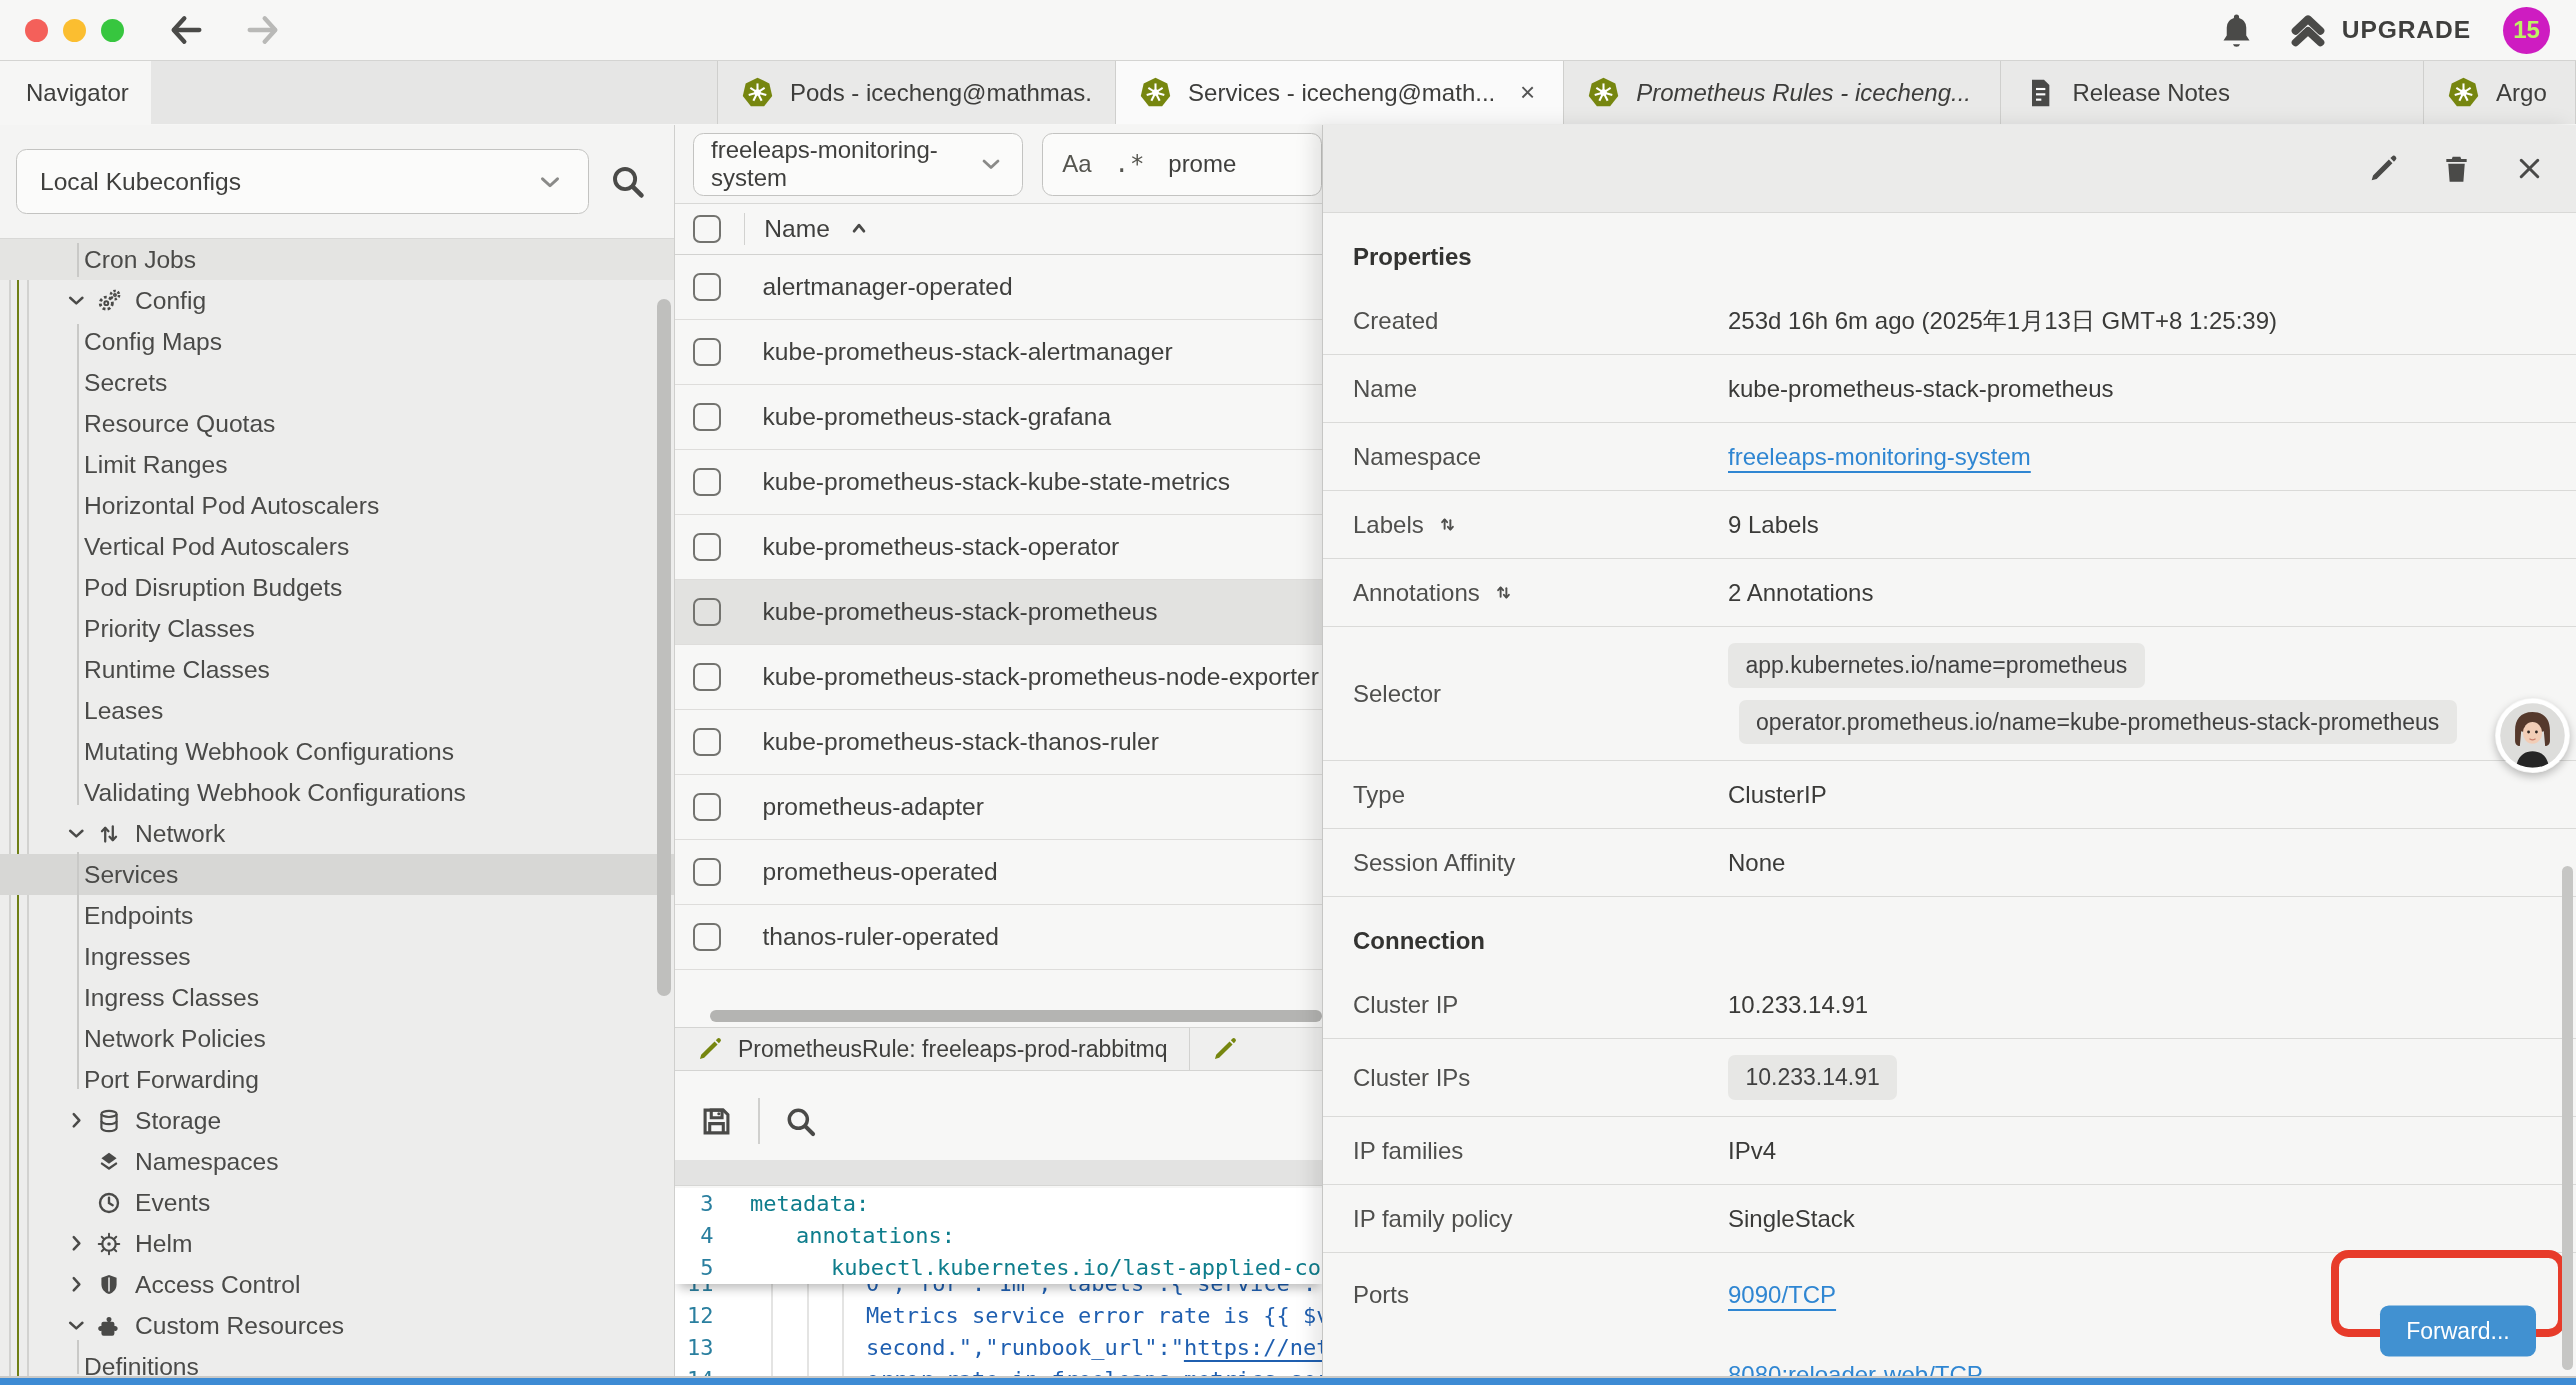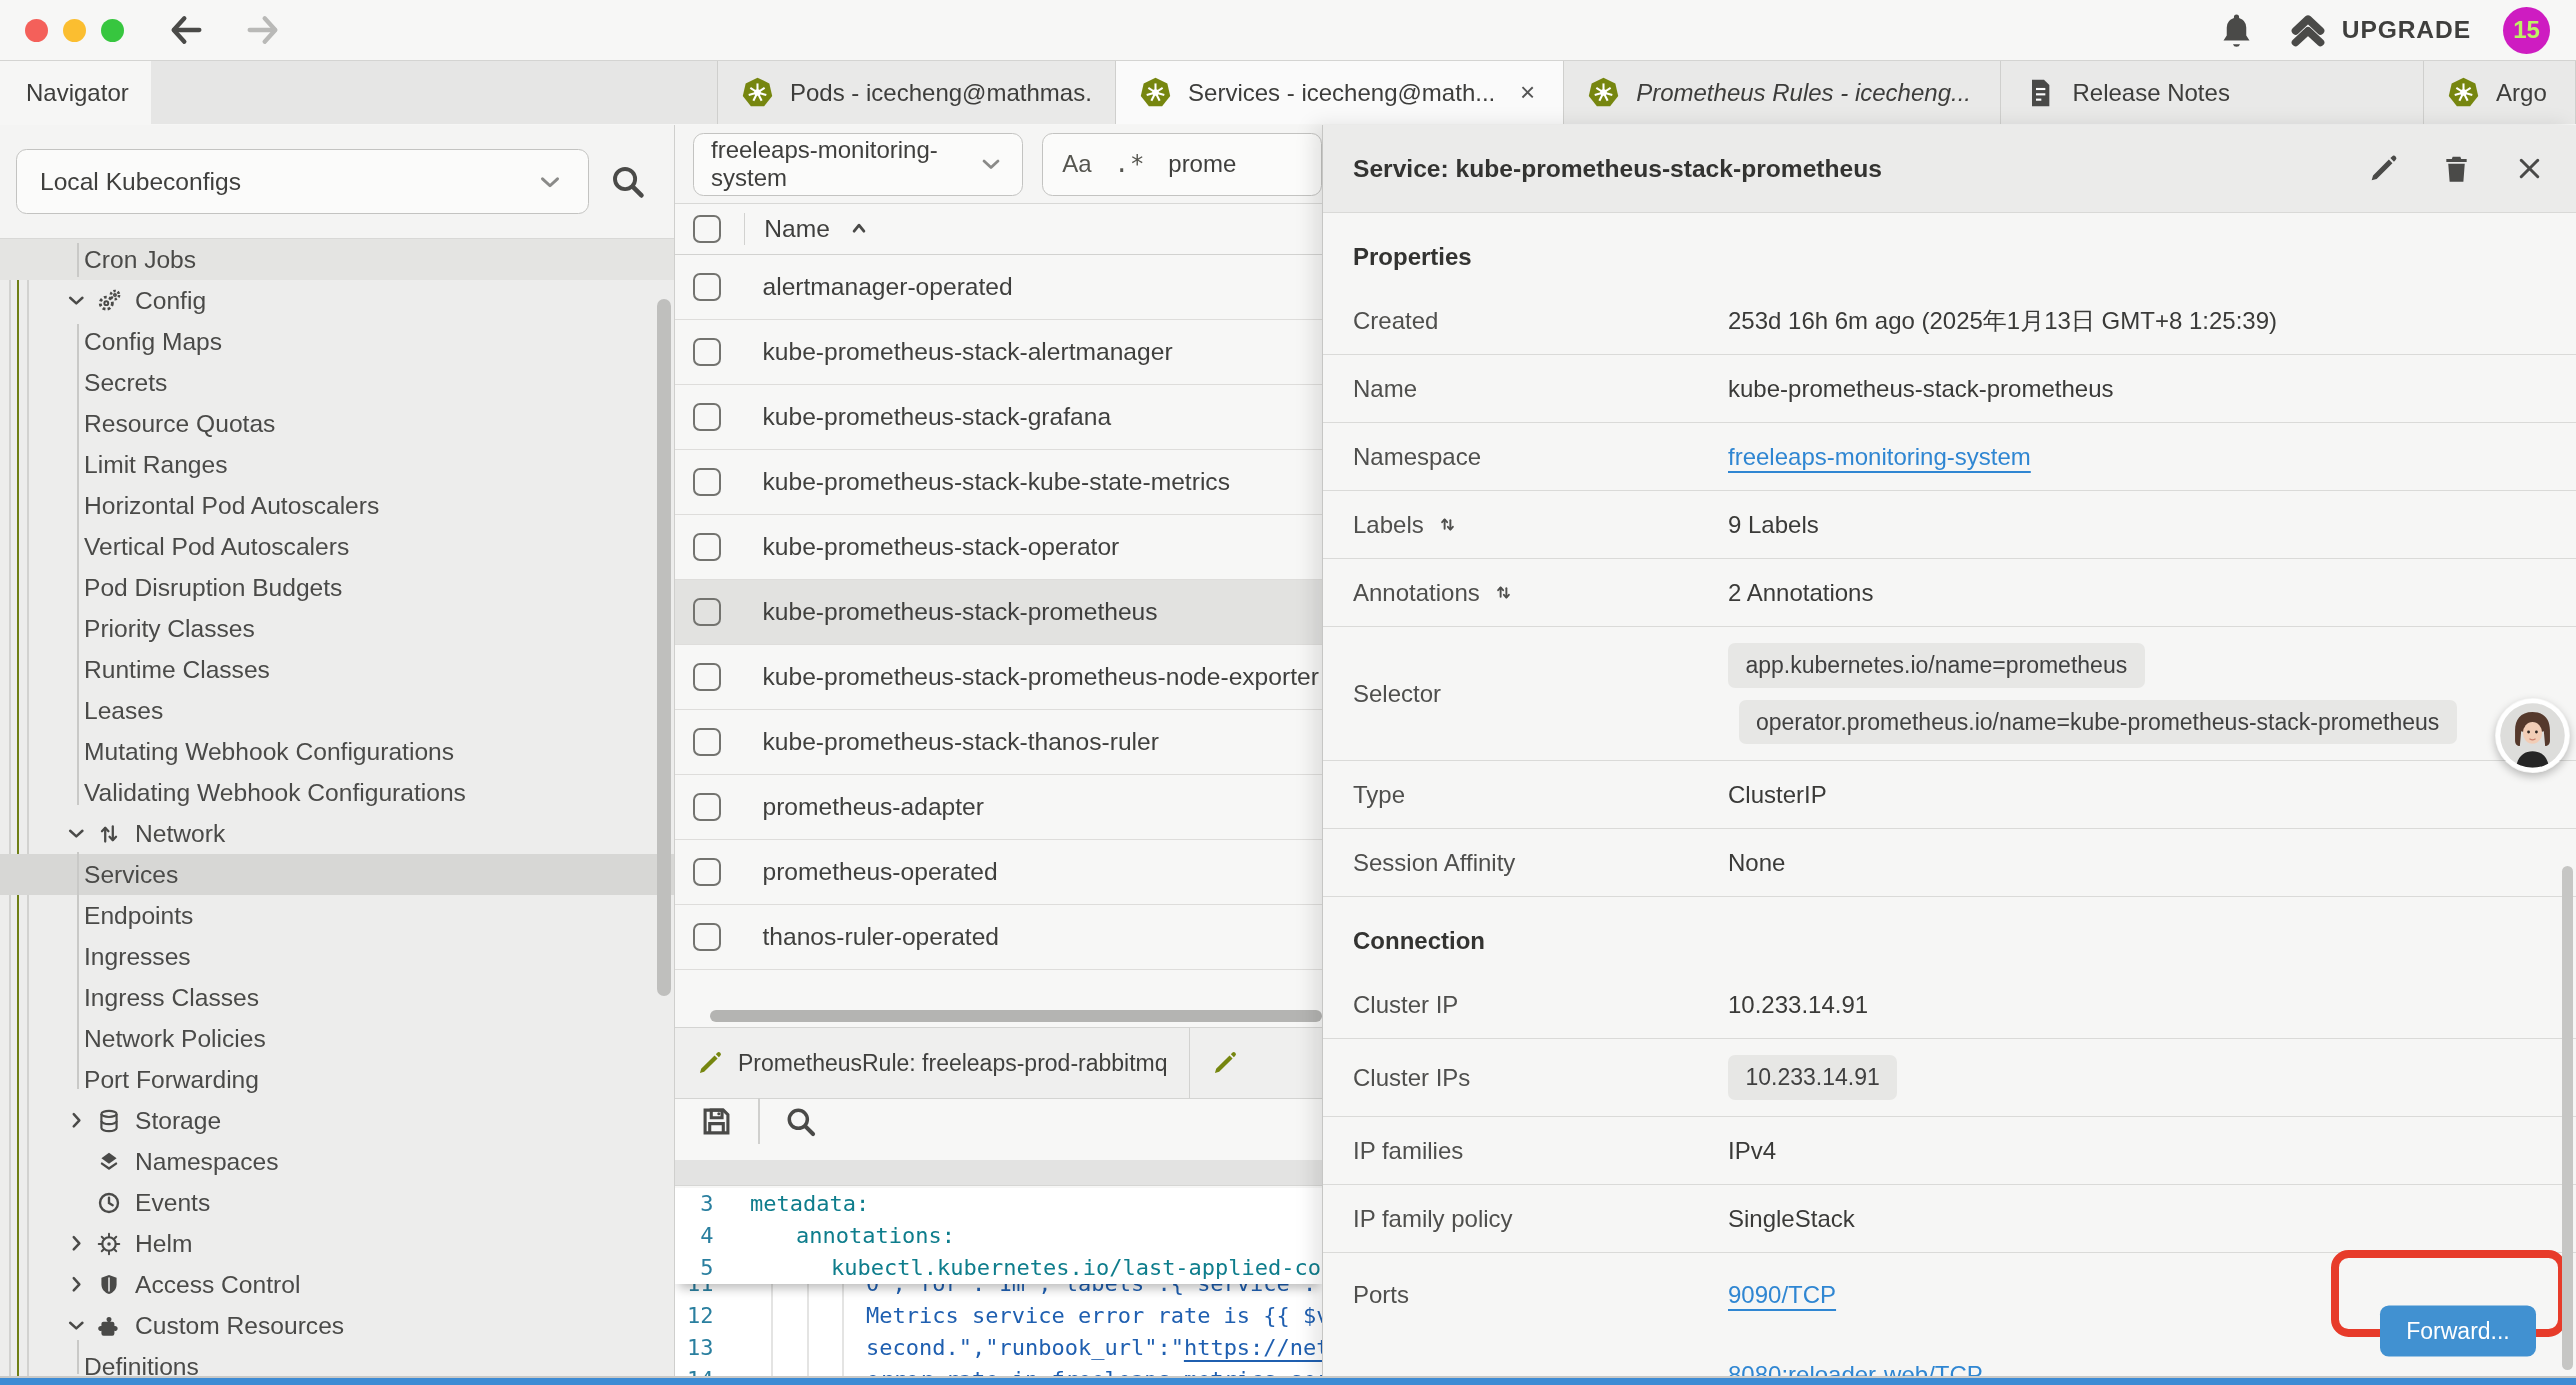--- a/index.html
+++ b/index.html
@@ -71,21 +71,21 @@
   .cbox { width:28px; height:28px; border:2.6px solid #73736f; border-radius:7px; flex:0 0 auto; }
   .thead .hsep { width:1.8px; height:32px; background:#d2d2d0; margin:0 19px 0 23px; }
   .thead .sortchev { margin-left:16px; display:flex; color:#4a4a48; }
   .trows { }
   .srow { height:65px; display:flex; align-items:center; padding-left:17.5px; border-bottom:1.8px solid #dedddb;
           font-size:24.6px; color:#3f3f3d; white-space:nowrap; overflow:hidden; }
   .srow .cbox { margin-right:42px; }
   .srow.selected { background:#e2e2e0; }
   .hscroll { position:absolute; left:0; top:882px; width:647px; height:17.5px; }
   .hscroll .thumb { position:absolute; left:35px; top:2.6px; height:12.3px; width:612px; background:#b4b4b2; border-radius:6.1px; }
-  .btabs { position:absolute; left:0; top:902px; width:647px; height:72px; background:#eaeae9; border-top:1.8px solid #d4d4d2;
+  .btabs { position:absolute; left:0; top:902px; width:647px; height:44px; background:#eaeae9; border-top:1.8px solid #d4d4d2;
            border-bottom:1.8px solid #d4d4d2; display:flex; }
   .btab { height:100%; display:flex; align-items:center; gap:14px; padding:0 21px; background:#efefee;
           border-right:1.8px solid #d2d2d0; font-size:23px; color:#3f3f3d; white-space:nowrap; overflow:hidden; }
   .btab.sliver { flex:1; border-right:none; }
   .etoolbar { position:absolute; left:0; top:958px; width:647px; height:76px; display:flex; align-items:center; padding-left:23px; }
   .etoolbar .vsep { width:1.8px; height:46px; background:#d0d0ce; margin:0 23px; }
   .grayband { position:absolute; left:0; top:1035px; width:647px; height:26px; background:#e3e3e2; border-bottom:1.8px solid #d6d6d4; }
   .editor { position:absolute; left:0; top:1063px; width:647px; height:191px; background:#ffffff;
             font-family:"DejaVu Sans Mono", monospace; font-size:22px; }
   .cl { display:flex; height:32px; line-height:32px; white-space:nowrap; }
@@ -638,21 +638,20 @@
             <div class="cl str">
               <span class="ln">14</span>
               <span class="ct" style="margin-left: 128px;">error rate in freeleaps metrics serv</span>
             </div>
           </div>
       </div>
     </section>
 
     <aside class="panel">
       <div class="phead">
-        <span class="ptitle">Service: kube-prometheus-stack-prometheus</span>
         <span class="phead-icons">
           <span id="i-pencil3">
               <svg width="33" height="33" viewBox="0 0 24 24" fill="none" style="display:block" xmlns="http://www.w3.org/2000/svg">
                 <path d="M3.4 20.6 4.4 17 15.9 5.5 18.5 8.1 7 19.6zM17 4.4l1.2-1.2a1.7 1.7 0 0 1 2.6 2.6L19.6 7z" fill="#4a4a48"></path>
               </svg>
             </span>
           <span id="i-trash">
               <svg width="33" height="33" viewBox="0 0 24 24" fill="none" style="display:block" xmlns="http://www.w3.org/2000/svg">
                 <path d="M9.2 3.4h5.6l.6 1.6h4v2.2H4.6V5h4zM6 8.6h12l-1 13H7z" fill="#4a4a48"></path>
               </svg>

